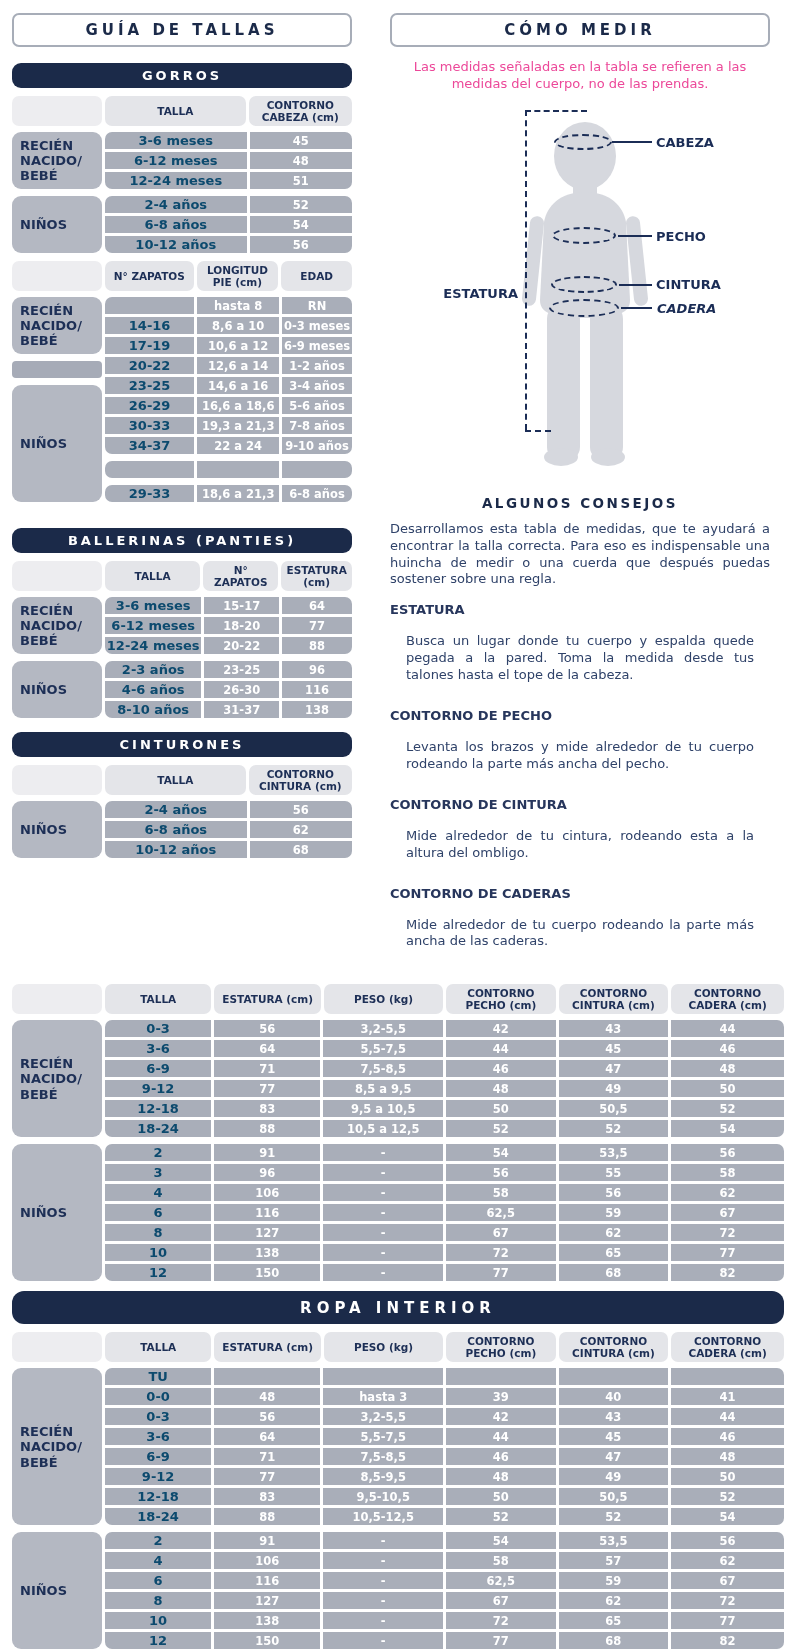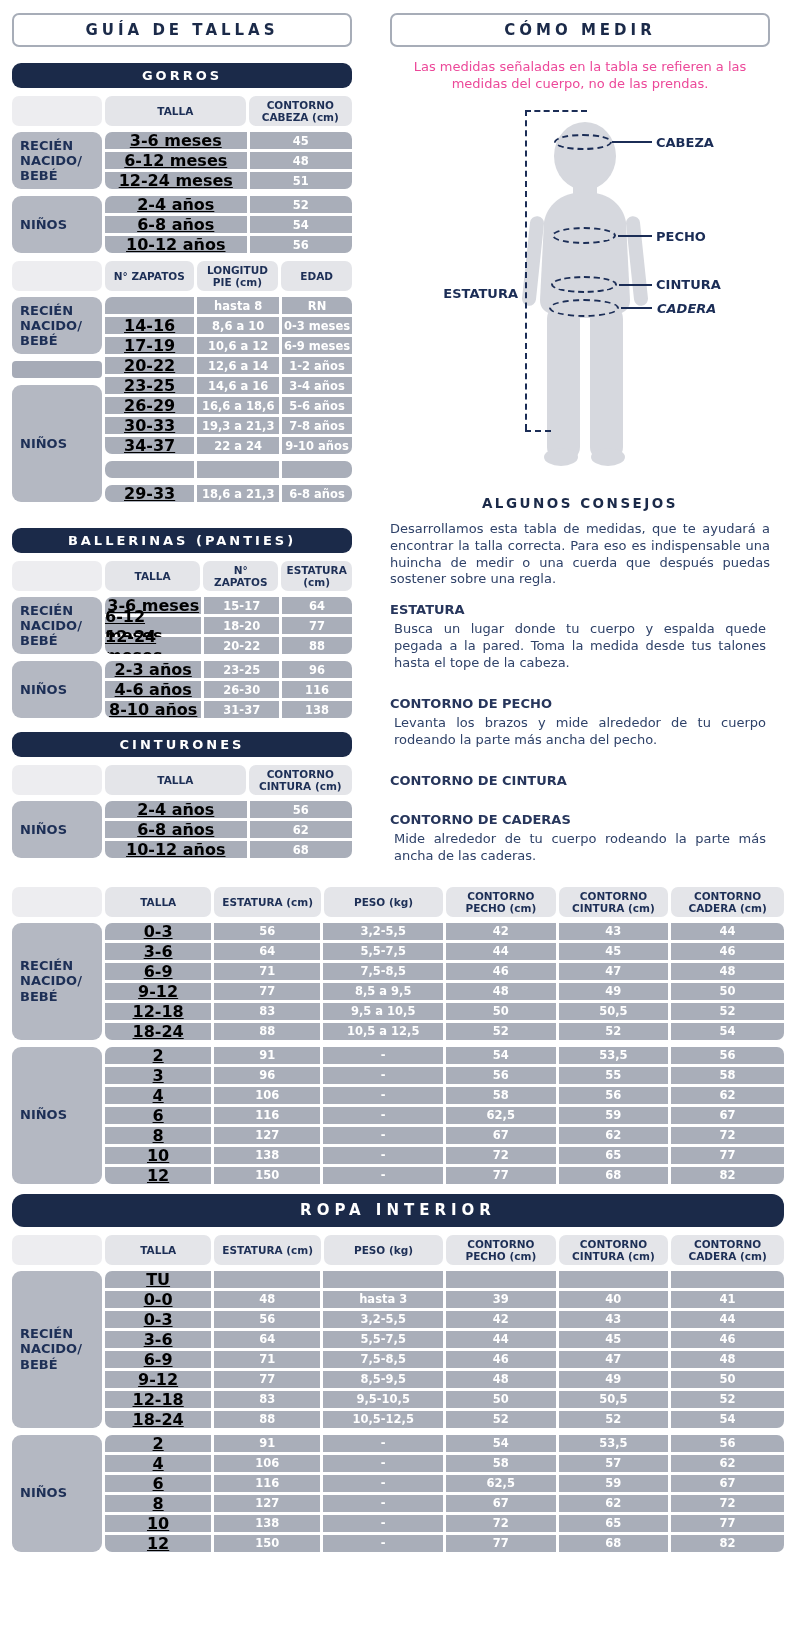--- a/index.html
+++ b/index.html
@@ -35,21 +35,21 @@
   .catcol{width:90px;flex:none;}
   .catblock{background:#b4b8c2;border-radius:9px;display:flex;align-items:center;padding-left:8px;box-sizing:border-box;}
   .catblock.nolabel{background:#a6abb7;border-radius:4px;}
   .catblock + .catblock{margin-top:7px;}
   .catlabel{font-weight:bold;font-size:13px;line-height:1.18;color:#1d2f56;}
   .dcol{flex:1;min-width:0;}
   .rgroup{border-radius:7px;overflow:hidden;display:flex;flex-direction:column;gap:3px;}
   .rgroup + .rgroup{margin-top:7px;}
   .trow{display:flex;gap:3px;height:17px;flex:none;}
   .tcell{background:#a9aeb9;display:flex;align-items:center;justify-content:center;color:#fff;font-weight:bold;font-size:11.5px;min-width:0;}
-  .tcell.strong{color:#000000;font-size:16px;text-decoration:underline;}
+  .tcell.strong{color:#0c4a6e;font-size:13px;}
 
   
   .intro{margin:12px 2px 12px;text-align:center;font-size:13px;line-height:1.3;color:#ec4899;}
   .diagram{position:relative;height:372px;margin-top:8px;}
   .vline{position:absolute;left:135px;top:5px;height:320px;border-left:2px dashed #1b2d56;}
   .hdash{position:absolute;border-top:2px dashed #1b2d56;}
   .hdash.top{left:135px;top:5px;width:62px;}
   .hdash.bottom{left:135px;top:325px;width:26px;}
   .dlabel{position:absolute;font-weight:bold;font-size:13px;color:#1b2d56;white-space:nowrap;}
   .lbl-estatura{left:0;width:128px;text-align:right;top:181px;}
@@ -68,21 +68,21 @@
   .c-cintura{left:229px;top:179px;width:33px;}
   .c-cadera{left:231px;top:202px;width:31px;}
   .silhouette{position:absolute;left:130px;top:15px;}
 
   .consejos-title{margin:18px 0 0;text-align:center;font-size:13.5px;letter-spacing:2.5px;color:#1b2a49;}
   .consejos-text{margin:10px 0 0;}
   .just{text-align:justify;font-size:13px;line-height:1.3;color:#2f4269;}
   .tip{margin-top:24px;}
   .tip.first{margin-top:14px;}
   .tip h4{margin:0 0 2px;font-size:13px;color:#27365c;}
-  .tip p{margin:4px;}
+  .tip p{margin:16px;}
 </style>
 </head>
 <body>
 
 <div class="page">
 
   <div class="cols">
 
     <div class="leftcol">
       <div class="titlebox">GUÍA DE TALLAS</div>
@@ -366,20 +366,21 @@
       <div class="tip first">
         <h4>ESTATURA</h4>
         <p class="just">Busca un lugar donde tu cuerpo y espalda quede pegada a la pared. Toma la medida desde tus talones hasta el tope de la cabeza.</p>
       </div>
       <div class="tip">
         <h4>CONTORNO DE PECHO</h4>
         <p class="just">Levanta los brazos y mide alrededor de tu cuerpo rodeando la parte más ancha del pecho.</p>
       </div>
       <div class="tip">
         <h4>CONTORNO DE CINTURA</h4>
+        <p class="just">Mide alrededor de tu cintura, rodeando esta a la altura del ombligo.</p>
       </div>
       <div class="tip">
         <h4>CONTORNO DE CADERAS</h4>
         <p class="just">Mide alrededor de tu cuerpo rodeando la parte más ancha de las caderas.</p>
       </div>
     </div>
   </div>
 
   <section class="tbl wide s-pijamas">
     <div class="tgrid">

